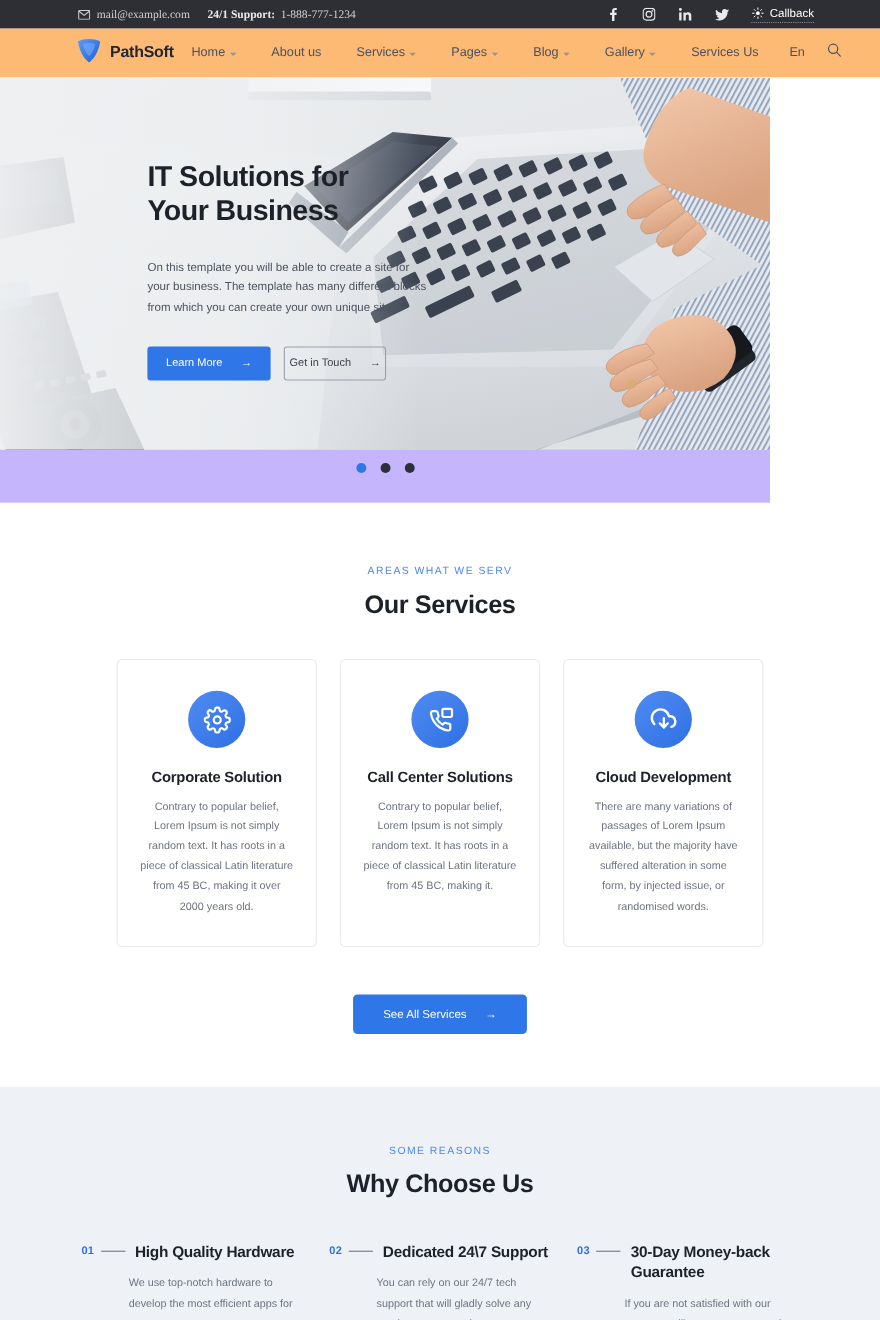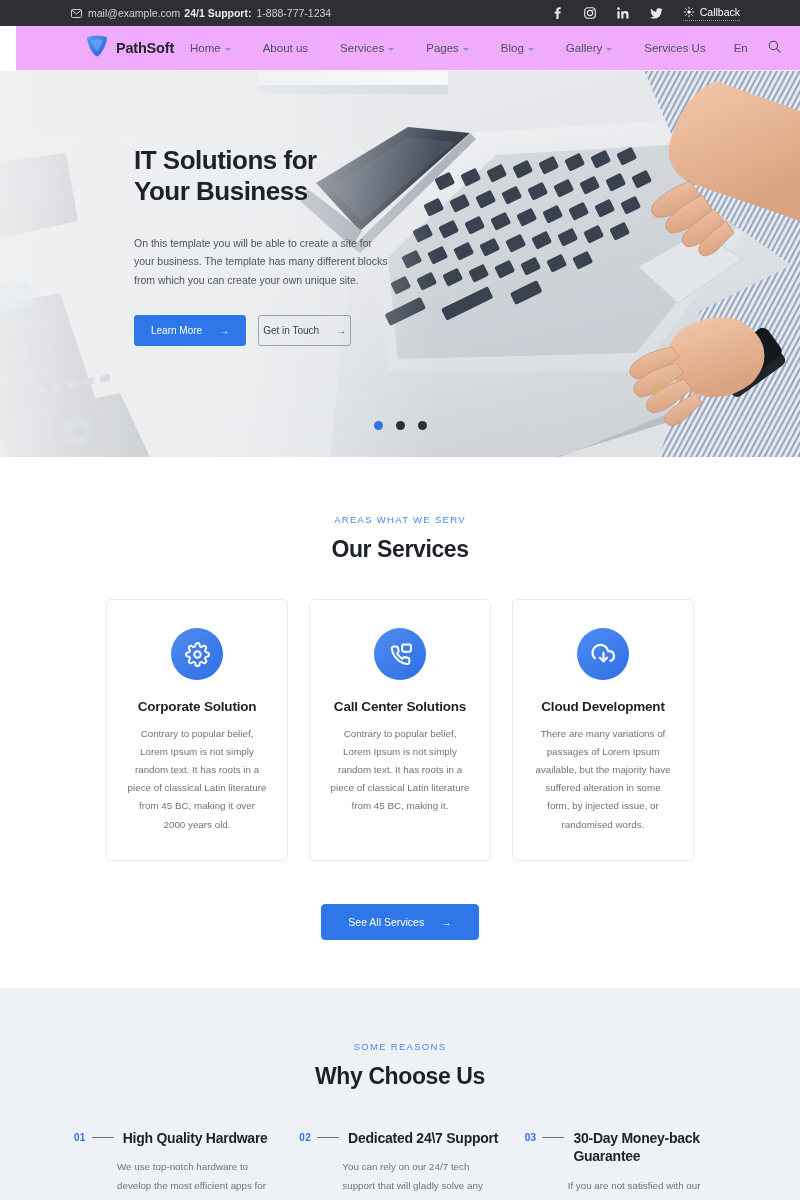--- a/index.html
+++ b/index.html
@@ -9,56 +9,56 @@
     background:#ffffff; color:#2b2f3a;
     -webkit-font-smoothing:antialiased;
   }
 
   
   .topbar {
     height:26px; background:#2e2f35; color:#cfd1d6;
     display:flex; align-items:center; font-size:10.5px;
     padding:0 60px;
   }
-  .topbar-left { display:flex; align-items:center; gap:4px; padding-left:10px; }
+  .topbar-left { display:flex; align-items:center; gap:16px; padding-left:10px;font-family:Liberation Serif, serif; }
   .tb-item { display:flex; align-items:center; gap:5px; color:#cfd1d6; }
   .tb-strong { font-weight:bold; color:#e9eaee; }
   .topbar-right { margin-left:auto; display:flex; align-items:center; gap:20px; }
   .soc {
     width:13px; height:13px; display:inline-flex; align-items:center;
     justify-content:center; color:#e8e9ed; font-size:11px; line-height:1;
   }
   .callback {
     display:flex; align-items:center; gap:4px; color:#ffffff;
     font-size:10.5px; border-bottom:1px dotted #8b8d95; padding-bottom:1px;
   }
 
   
   .header {
-    height:45px; background:#f0abfc; display:flex; align-items:center;
-    padding:0 70px; border-bottom:1px solid #f0f0f2;margin-left:16px;
+    height:45px; background:#fdba74; display:flex; align-items:center;
+    padding:0 70px; border-bottom:1px solid #f0f0f2;
   }
   .brand { display:flex; align-items:center; gap:8px; }
   .brand-name { font-size:14.5px; font-weight:bold; color:#23272f; letter-spacing:-0.2px; }
   .nav { margin-left:auto; display:flex; align-items:center; gap:0; }
   .nav-item {
     font-size:11.5px; color:#4b5160; padding:0 16px;
     display:flex; align-items:center; gap:4px; cursor:pointer;
     white-space:nowrap;
   }
   .caret {
     width:0; height:0; border-left:3.2px solid transparent;
     border-right:3.2px solid transparent; border-top:3.8px solid #8e94a3;
     margin-top:2px;
   }
   .nav-lang { font-size:11.5px; color:#4b5160; padding:0 12px; }
   .nav-search { padding-left:8px; display:flex; align-items:center; }
 
   
-  .hero { position:relative; width:800px; height:386px; overflow:hidden; background:#c4b5fd; }
+  .hero { position:relative; width:700px; height:386px; overflow:hidden; background:#c4b5fd; }
   .hero svg { position:absolute; inset:0; display:block; }
   .hero-inner {
     position:absolute; left:0; top:0; width:100%; height:100%;
     padding:74px 0 0 134px; z-index:5;
   }
   .hero h1 {
     font-size:26px; line-height:1.21; font-weight:bold; color:#1d2129;
     letter-spacing:-0.5px; max-width:320px;
   }
   .hero p {

